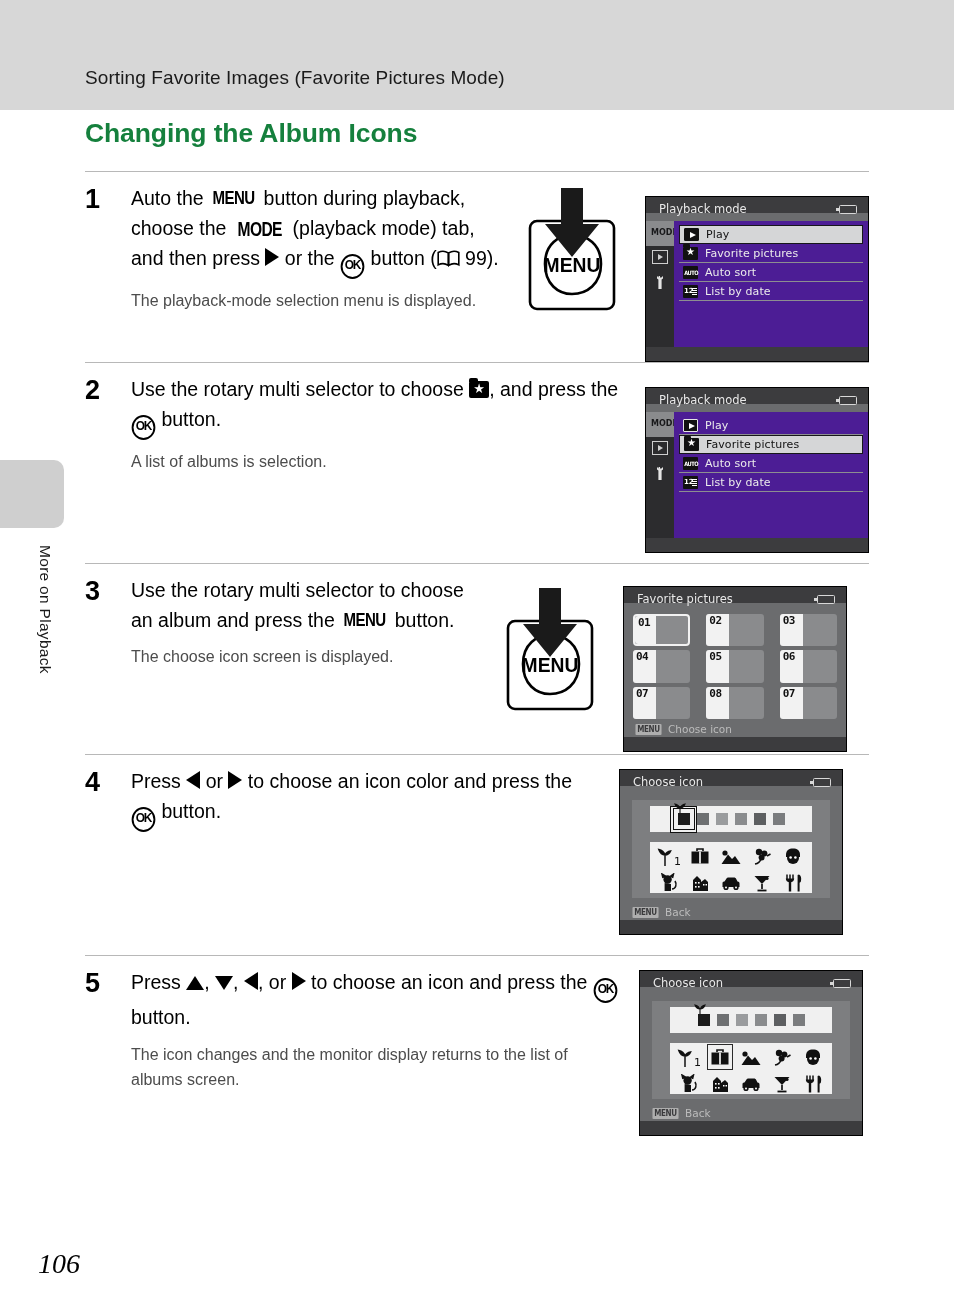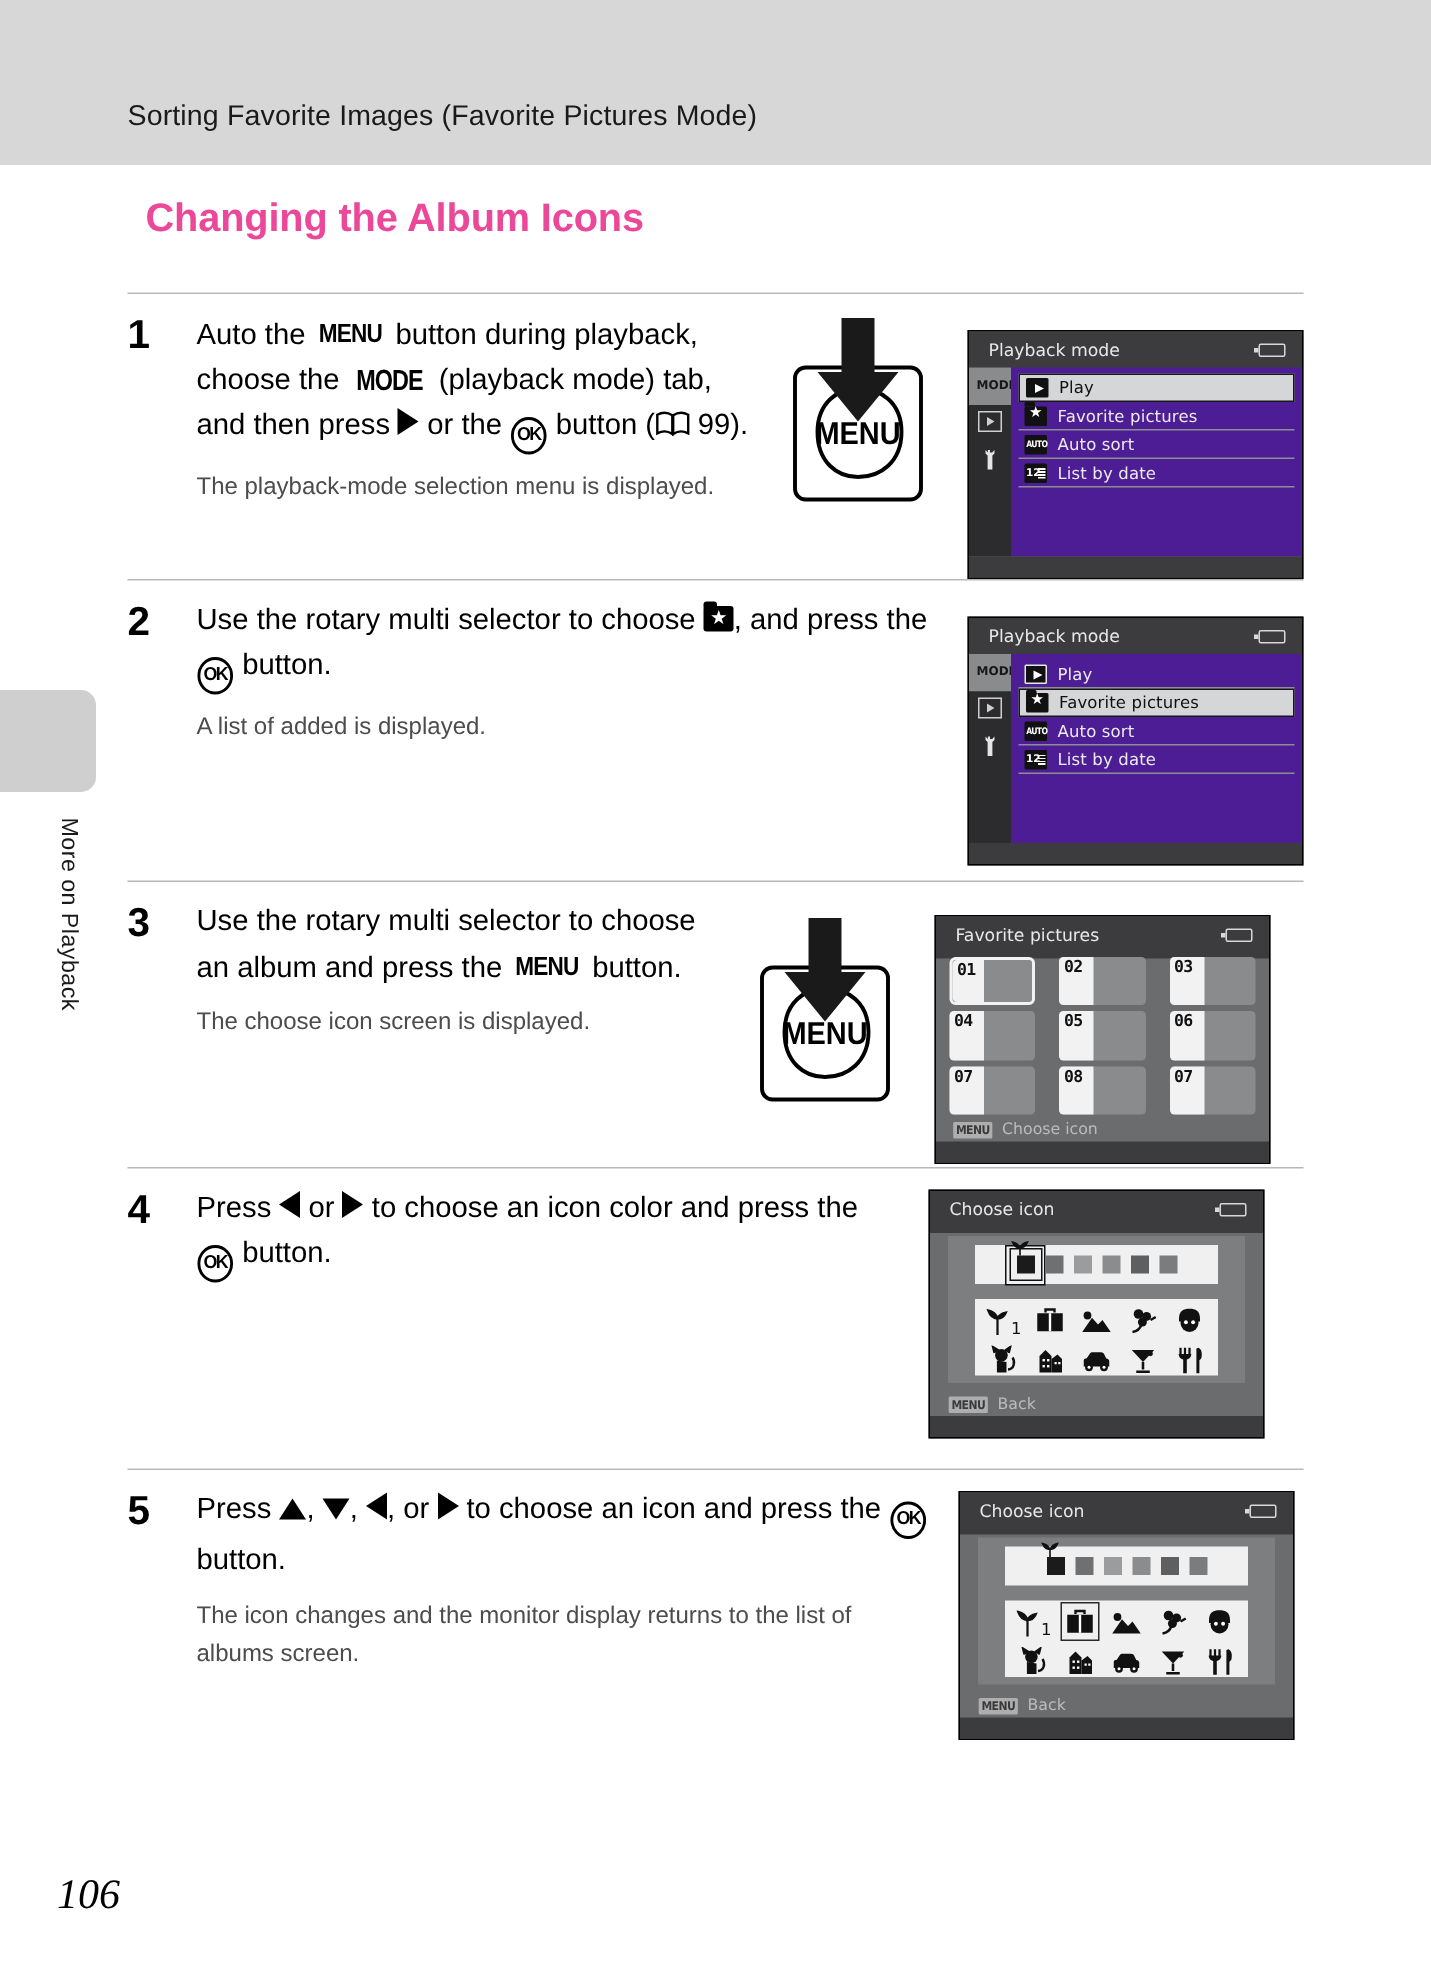--- a/index.html
+++ b/index.html
@@ -70,24 +70,24 @@
   .content {
     position: absolute;
     left: 85px;
     top: 118px;
     width: 784px;
   }
 
   h1.section-title {
     font-size: 26.5px;
     font-weight: bold;
-    margin: 12px;
+    margin: 0;
     padding: 0;
     letter-spacing: -0.1px;
-    color: #ec4899;
+    color: #15803d;
   }
 
   .intro {
     margin-top: 17px;
     font-size: 19px;
     line-height: 29px;
     color: #111;
     width: 775px;
   }
 
@@ -223,21 +223,21 @@
     height: 166px;
     background: #6b6c6e;
     border: 1.5px solid #000;
     position: relative;
     box-sizing: border-box;
     font-family: "DejaVu Sans", sans-serif;
   }
   .screen-title-bar {
     position: absolute;
     left: 0; top: 0; right: 0;
-    height: 28px;
+    height: 16px;
     background: #3c3c3e;
     color: #e8e8e8;
     font-size: 11.5px;
     line-height: 24px;
     padding-left: 13px;
     box-sizing: border-box;
   }
   .battery {
     position: absolute;
     right: 11px;
@@ -648,21 +648,21 @@
   </div>
 
   <hr class="rule">
 
   <div class="step" style="min-height:200px">
     <div class="step-num">2</div>
     <div class="step-body" style="max-width:510px">
       <div class="step-main">
         <span>Use the rotary multi selector to choose </span><span class="g-star-folder"></span><span>, and press the </span><span class="g-ok">OK</span><span> button.</span>
       </div>
-      <div class="step-sub">A list of added is displayed.</div>
+      <div class="step-sub">A list of albums is selection.</div>
     </div>
     <div class="step-aside" style="margin-left:10px;margin-top:24px">
 
       <div class="screen">
         <div class="screen-title-bar">Playback mode</div>
         <div class="battery"></div>
         <div class="tabcol">
           <div class="tab active">
               <div class="tab-ico">MODE</div>
             </div>

